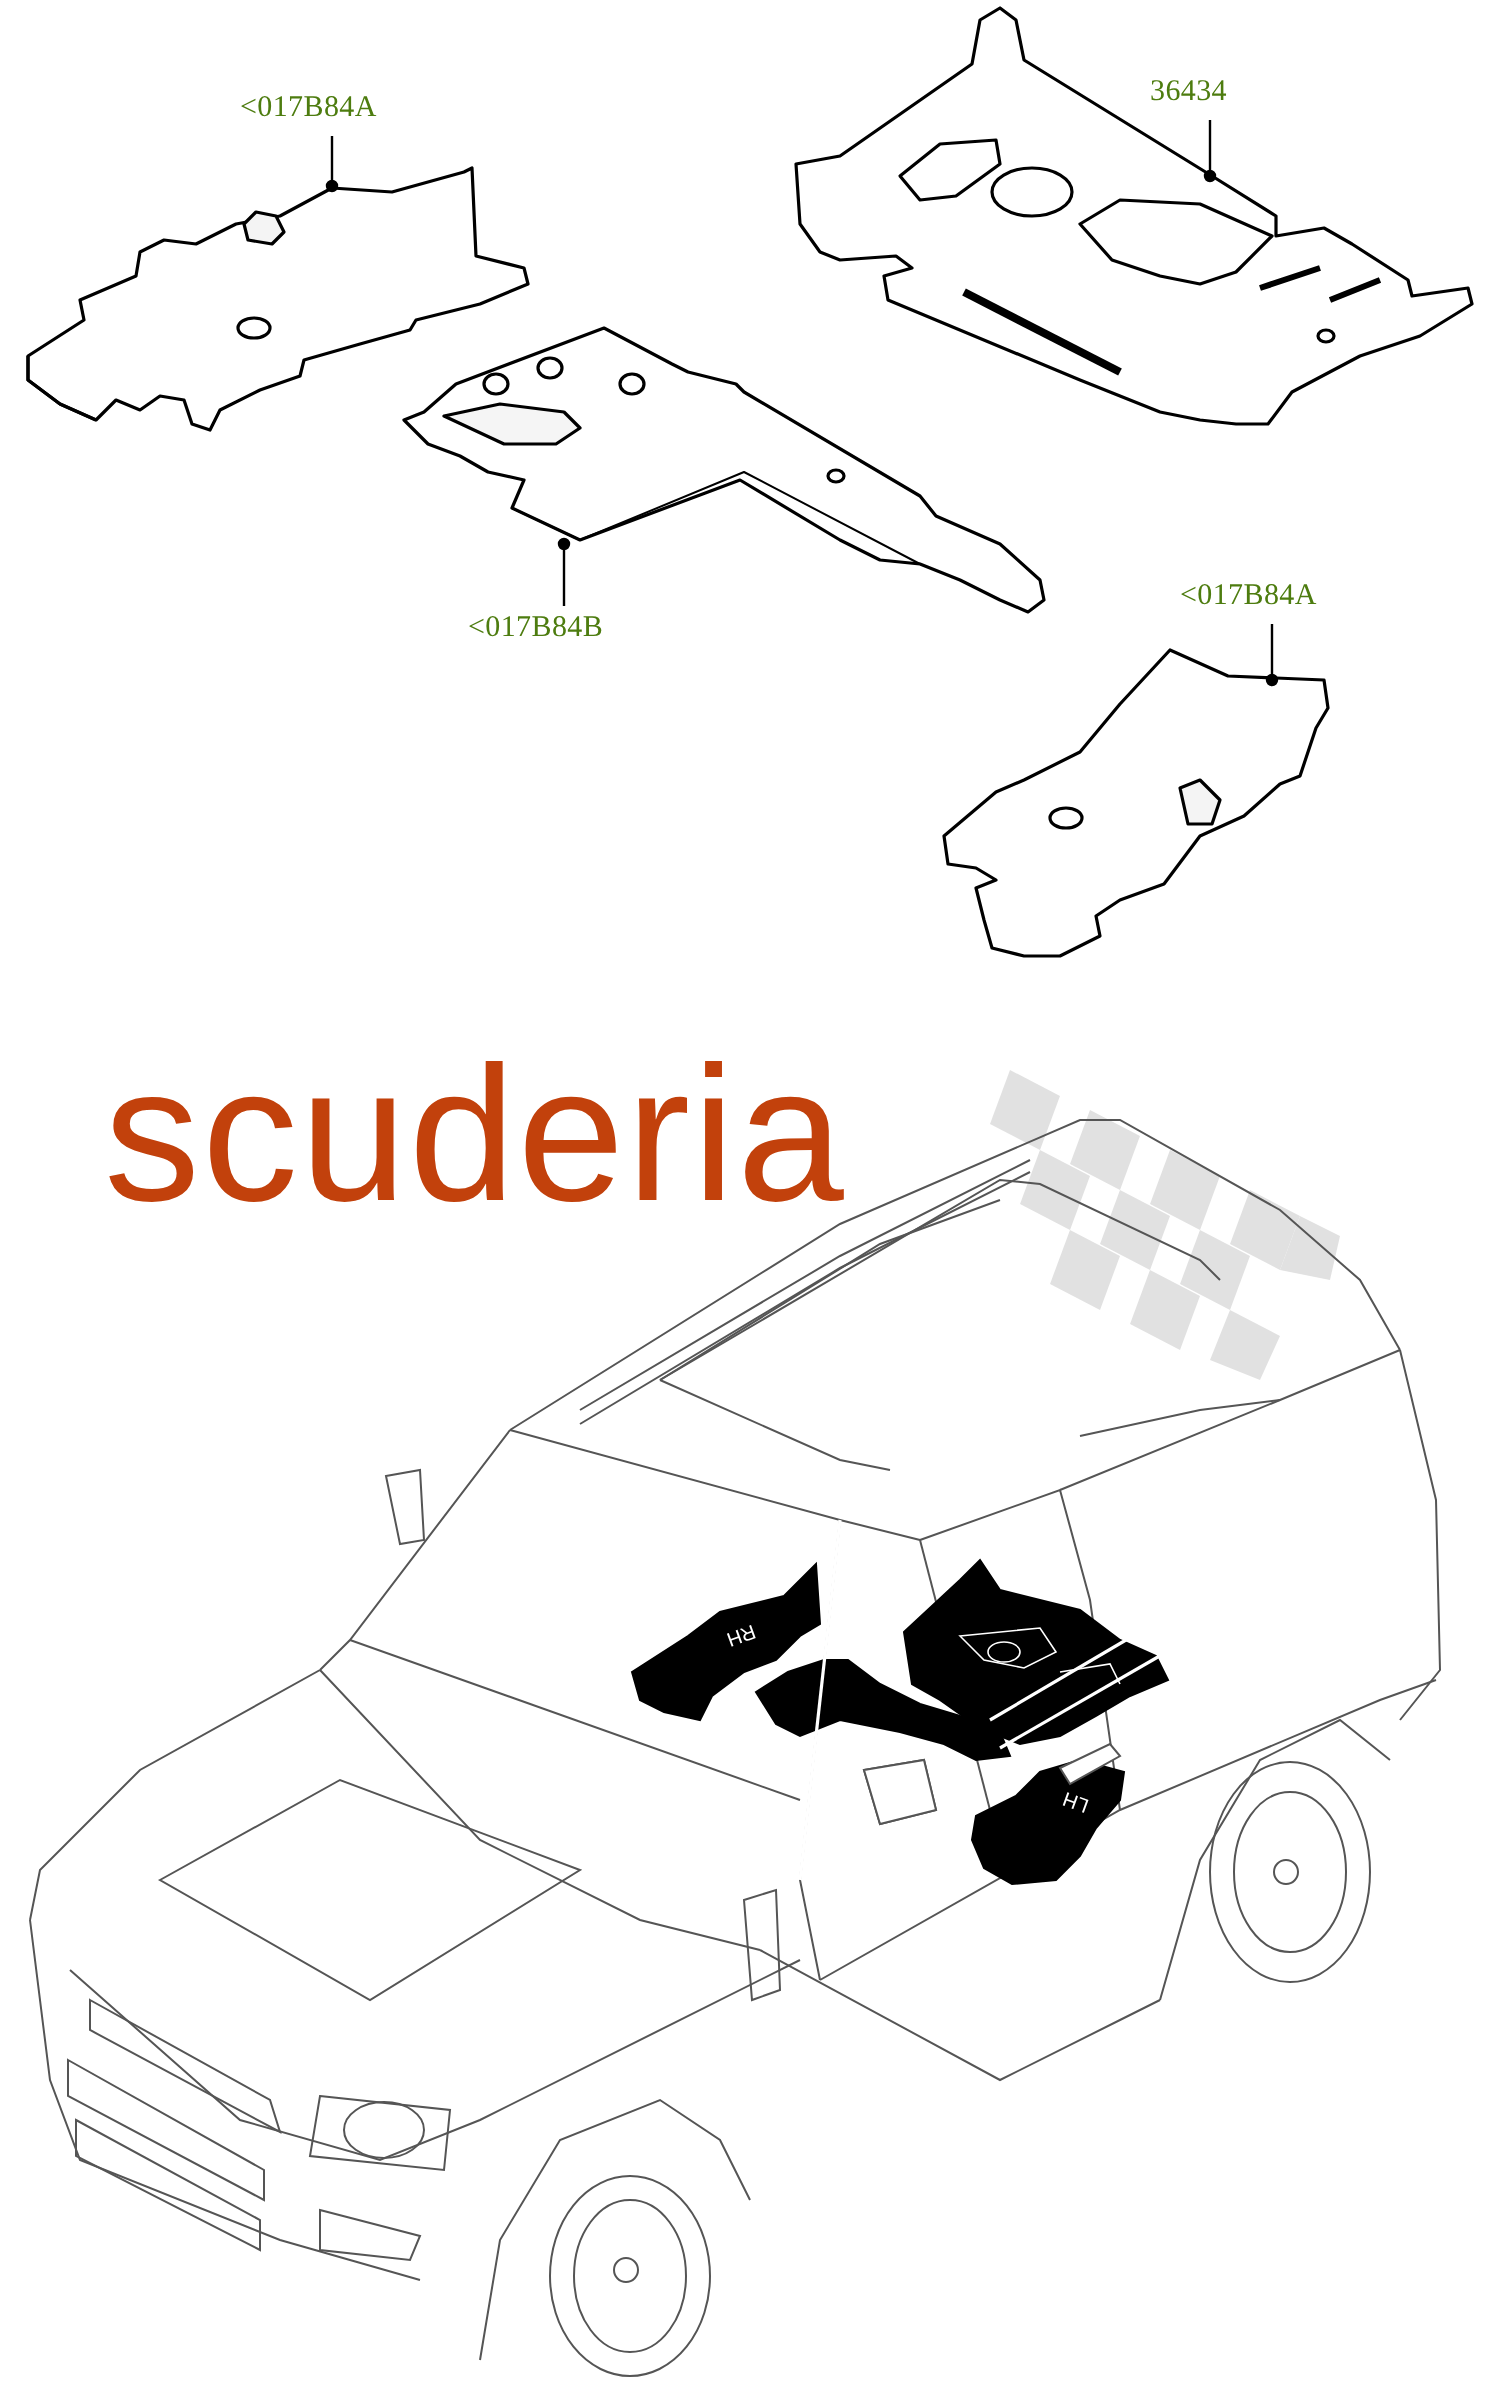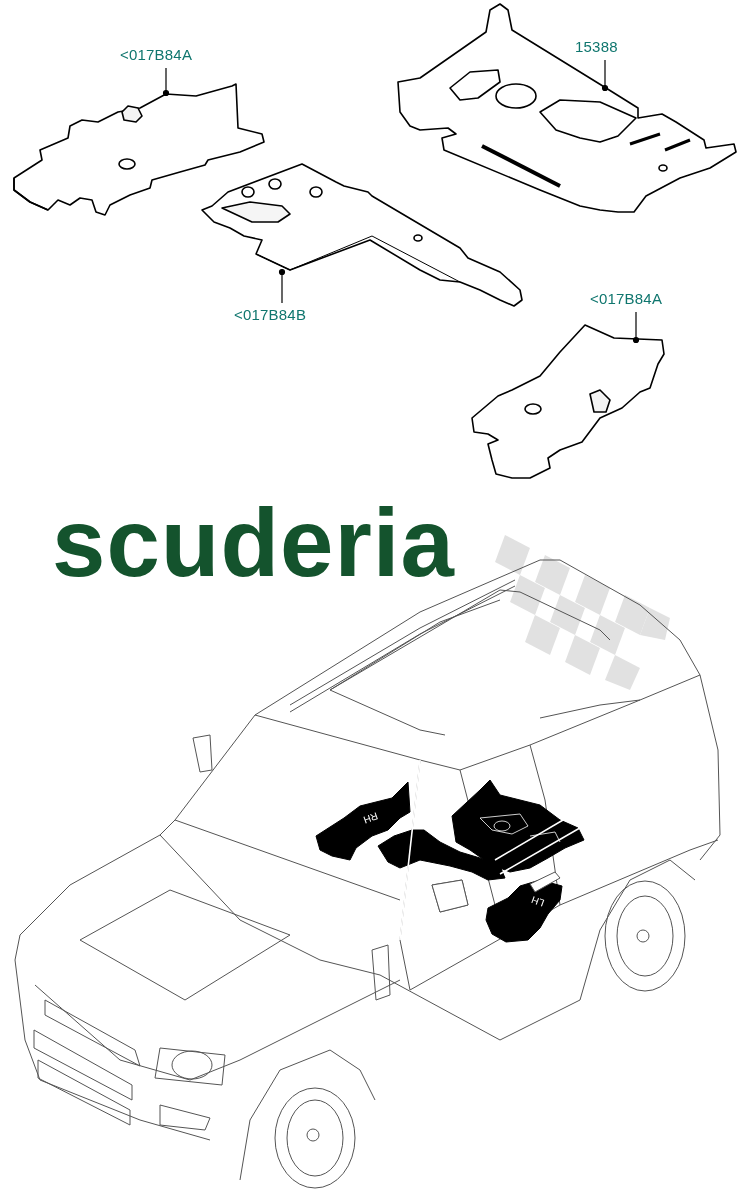--- a/index.html
+++ b/index.html
@@ -1,22 +1,22 @@
 <!DOCTYPE html>
 <html><head>
 <meta charset="utf-8">
 <style>
   html, body { margin: 0; padding: 0; background: #ffffff; }
   body { width: 744px; height: 1200px; position: relative; overflow: hidden;
          font-family: "Liberation Sans", sans-serif; }
   .canvas { position: absolute; left: 0; top: 0; width: 744px; height: 1200px; }
-  .callout { position: absolute; font-size: 15px; color: #0f766e; letter-spacing: 0.2px;
-             font-family: Liberation Sans, sans-serif; white-space: nowrap; cursor: pointer; }
-  .wm-main { position: absolute; left: 52px; top: 495px; font-size: 96px; font-weight: bold;
-             color: #14532d; letter-spacing: 1px; font-family: "Liberation Sans", sans-serif;
+  .callout { position: absolute; font-size: 15px; color: #4d7c0f; letter-spacing: 0.2px;
+             font-family: Liberation Serif, serif; white-space: nowrap; cursor: pointer; }
+  .wm-main { position: absolute; left: 52px; top: 520px; font-size: 96px; font-weight: normal;
+             color: #c2410c; letter-spacing: 1px; font-family: "Liberation Sans", sans-serif;
              line-height: 1; }
   .wm-sub { position: absolute; left: 55px; top: 636px; font-size: 30px; color: #e6e6e9;
             letter-spacing: 51px; font-family: "Liberation Sans", sans-serif; line-height: 1; }
   svg { position: absolute; left: 0; top: 0; }
 </style>
 </head>
 <body>
 
 <div class="canvas">
 
@@ -159,17 +159,17 @@
       <path d="M432,885 L462,880 L468,905 L440,912 Z"></path>
     </g>
     <g fill="#fff" stroke="#555" stroke-width="1">
       <path d="M530,884 L555,872 L560,878 L535,892 Z"></path>
     </g>
     <text x="366" y="822" font-size="10" fill="#fff" transform="rotate(160 372 818)" font-family="Liberation Sans, sans-serif">RH</text>
     <text x="532" y="906" font-size="10" fill="#fff" transform="rotate(200 538 902)" font-family="Liberation Sans, sans-serif">LH</text>
   </svg>
 
   <div class="callout" style="left:120px; top:46px;">&lt;017B84A</div>
-  <div class="callout" style="left:575px; top:38px;">15388</div>
+  <div class="callout" style="left:575px; top:38px;">36434</div>
   <div class="callout" style="left:234px; top:306px;text-align:center;">&lt;017B84B</div>
   <div class="callout" style="left:590px; top:290px;">&lt;017B84A</div>
 
 </div>
 
 </body></html>

